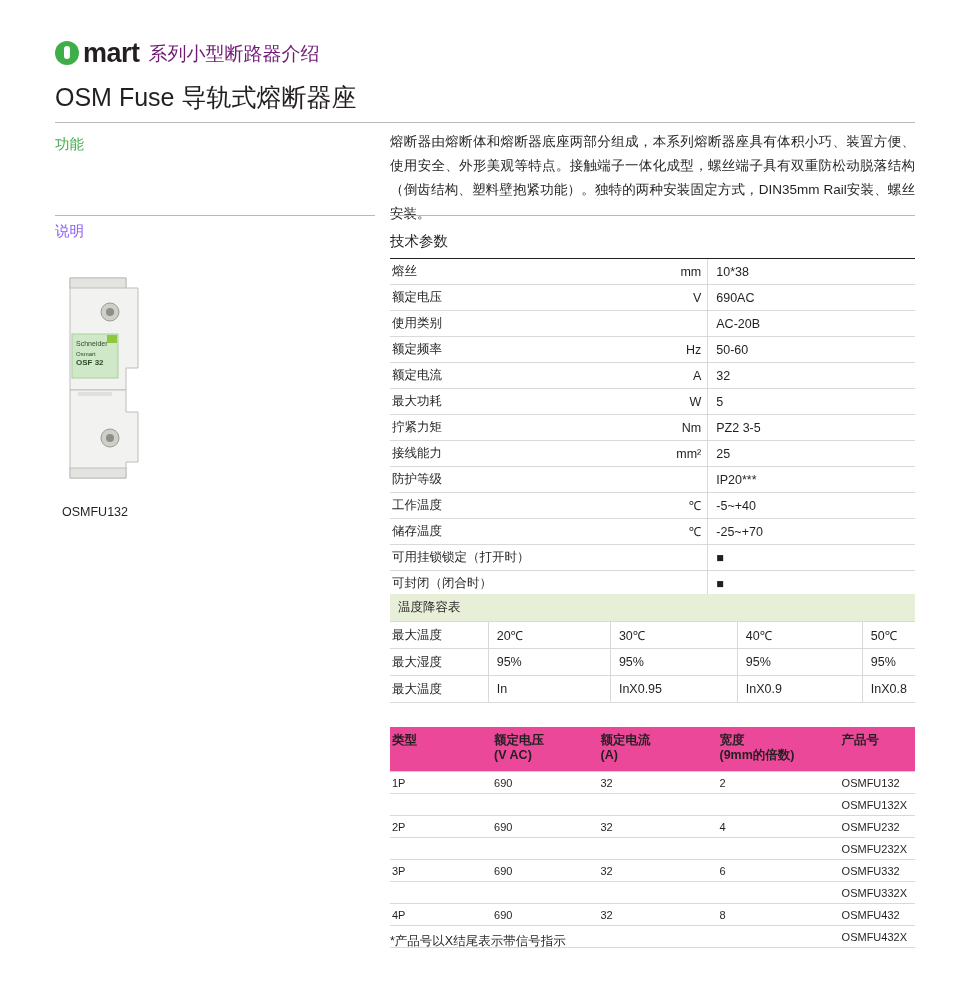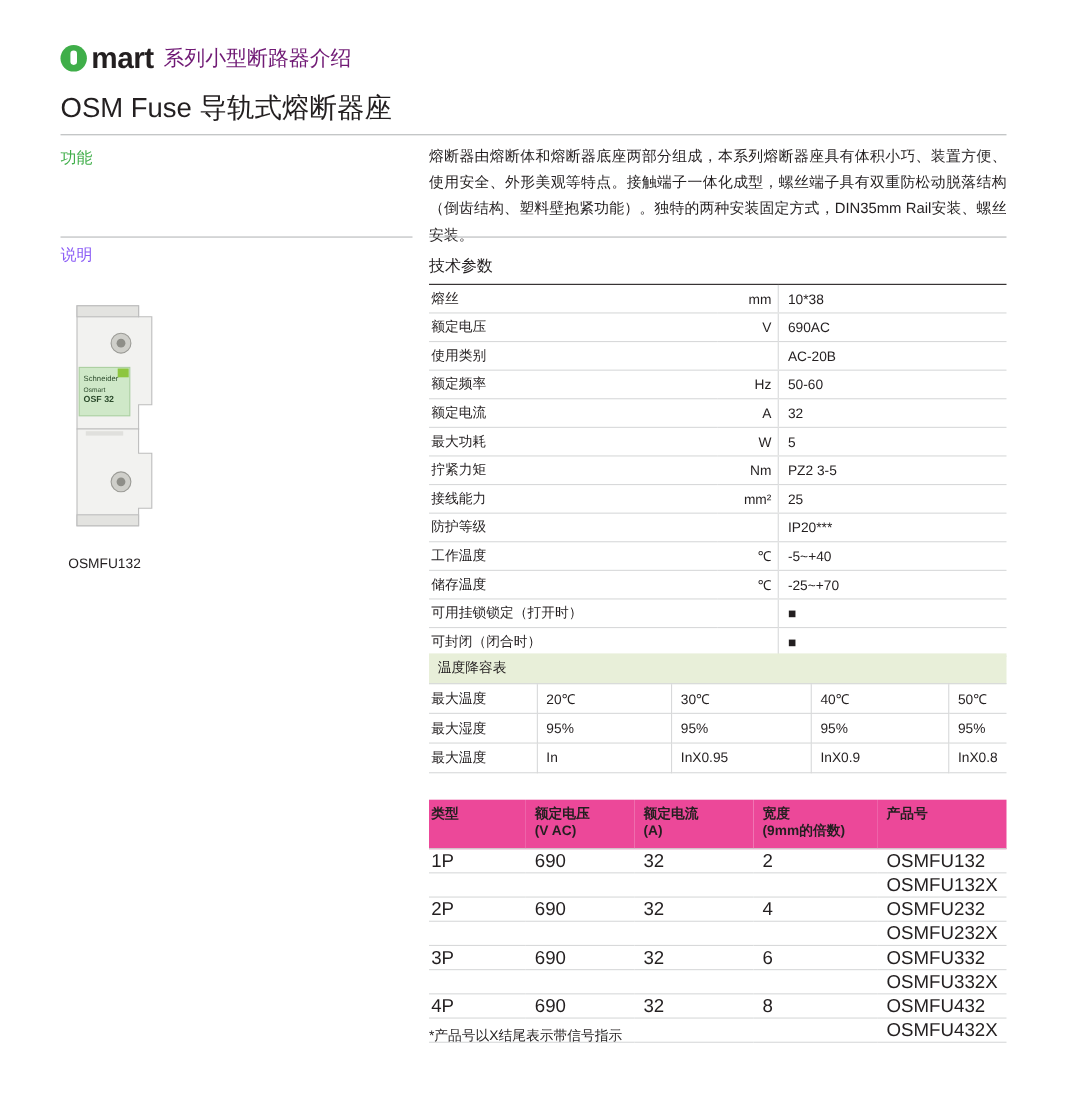--- a/index.html
+++ b/index.html
@@ -245,21 +245,21 @@
     vertical-align: top;
     line-height: 15px;
     border-bottom: 1px solid #cfd1cf;
   }
   .prod-table th.c1 { width: 92px; padding-left: 2px;}
   .prod-table th.c2 { width: 96px; }
   .prod-table th.c3 { width: 110px; }
   .prod-table th.c4 { width: 112px; }
   .prod-table td {
     height: 21px;
-    font-size: 17px;
+    font-size: 11px;
     padding: 0 8px;
     vertical-align: middle;
     border-bottom: 1px solid #d8d9da;
   }
   .prod-table td.c1 { padding-left: 2px; }
   .footnote {
     position: absolute;
     left: 390px;
     top: 933px;
     font-size: 12.5px;

